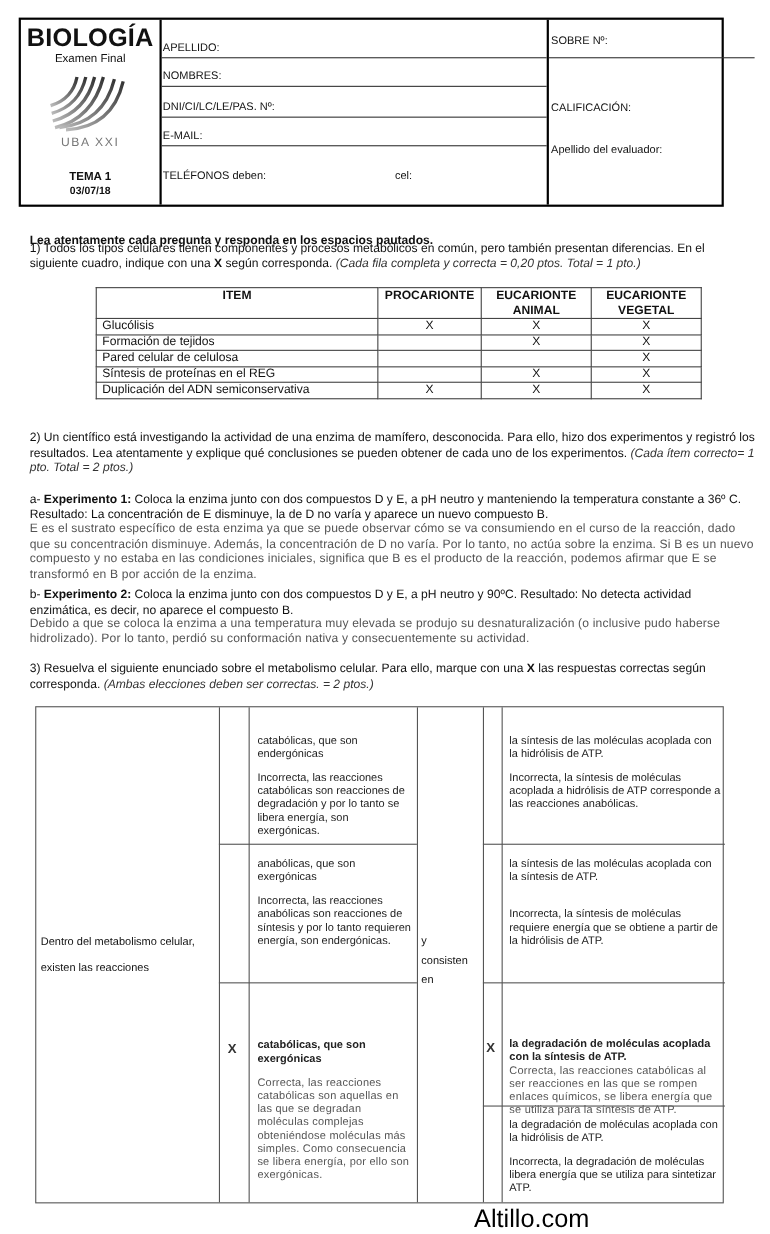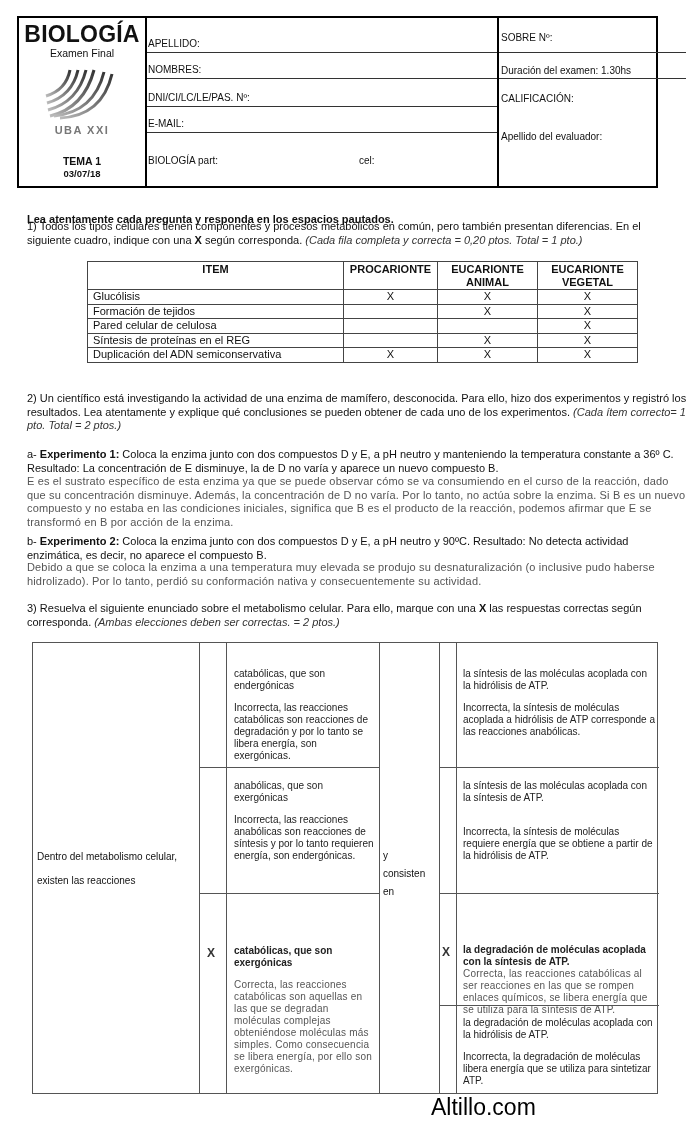--- a/index.html
+++ b/index.html
@@ -6,21 +6,21 @@
   body { width:700px; height:1122px; position:relative; overflow:hidden;
          font-family:"Liberation Sans", sans-serif; color:#111; }
   .abs { position:absolute; }
 
   
   #header { left:17px; top:16px; width:641px; height:172px; border:2px solid #000; box-sizing:border-box; }
   #hdr-left { position:absolute; left:0; top:0; width:128px; height:168px; border-right:2px solid #000; box-sizing:border-box; text-align:center; }
   #hdr-title { font-weight:bold; font-size:23px; margin-top:3px; letter-spacing:0.2px; }
   #hdr-sub { font-size:10.5px; margin-top:-1px; }
   #logo { position:absolute; left:25px; top:50px; width:70px; height:52px; }
-  #logo-text { position:absolute; left:0; width:126px; top:106px; font-weight:bold; font-size:11px; color:#777; letter-spacing:1.5px; }
+  #logo-text { position:absolute; left:0; width:126px; top:106px; font-weight:normal; font-size:11px; color:#777; letter-spacing:1.5px; }
   #tema { position:absolute; left:0; width:126px; top:137px; font-weight:bold; font-size:10.5px; }
   #fecha { position:absolute; left:0; width:126px; top:150px; font-weight:bold; font-size:9.5px; }
 
   #hdr-mid { position:absolute; left:128px; top:0; width:352px; height:168px; border-right:2px solid #000; box-sizing:border-box; }
   .fieldrow { position:absolute; left:0; width:350px; font-size:10px; border-bottom:1px solid #333; box-sizing:border-box; padding-left:1px; }
   .fieldrow span { position:absolute; bottom:3px; left:1px; }
   #hdr-right { position:absolute; left:480px; top:0; width:157px; height:168px; }
   .rfield { position:absolute; left:0; width:187px; font-size:10px; box-sizing:border-box; padding-left:2px; }
 
   p.txt { position:absolute; left:27px; width:660px; margin:0; font-size:11px; line-height:13.5px; }
@@ -81,31 +81,28 @@
     <div class="fieldrow" style="top:35px;height:26px;">
         <span>NOMBRES:</span>
       </div>
     <div class="fieldrow" style="top:61px;height:28px;">
         <span>DNI/CI/LC/LE/PAS. Nº:</span>
       </div>
     <div class="fieldrow" style="top:89px;height:26px;">
         <span>E-MAIL:</span>
       </div>
     <div class="fieldrow" style="top:115px;height:53px;border-bottom:none;">
-      <span style="bottom:20px;">BIOLOGÍA part:</span>
+      <span style="bottom:20px;">TELÉFONOS deben:</span>
       <span style="bottom:20px;left:212px;">cel:</span>
     </div>
   </div>
 
   <div id="hdr-right">
     <div class="rfield" style="top:0;height:35px;border-bottom:1px solid #333;">
         <span style="position:absolute;top:14px;">SOBRE Nº:</span>
-      </div>
-    <div class="rfield" style="top:35px;height:26px;border-bottom:1px solid #333;">
-        <span style="position:absolute;top:12px;">Duración del examen: 1.30hs</span>
       </div>
     <div class="rfield" style="top:61px;height:107px;">
       <span style="position:absolute;top:14px;">CALIFICACIÓN:</span>
       <span style="position:absolute;top:52px;">Apellido del evaluador:</span>
     </div>
   </div>
 </div>
 
 <p class="txt" style="top:193px;font-weight:bold;margin-top:20px;">Lea atentamente cada pregunta y responda en los espacios pautados.</p>
 

